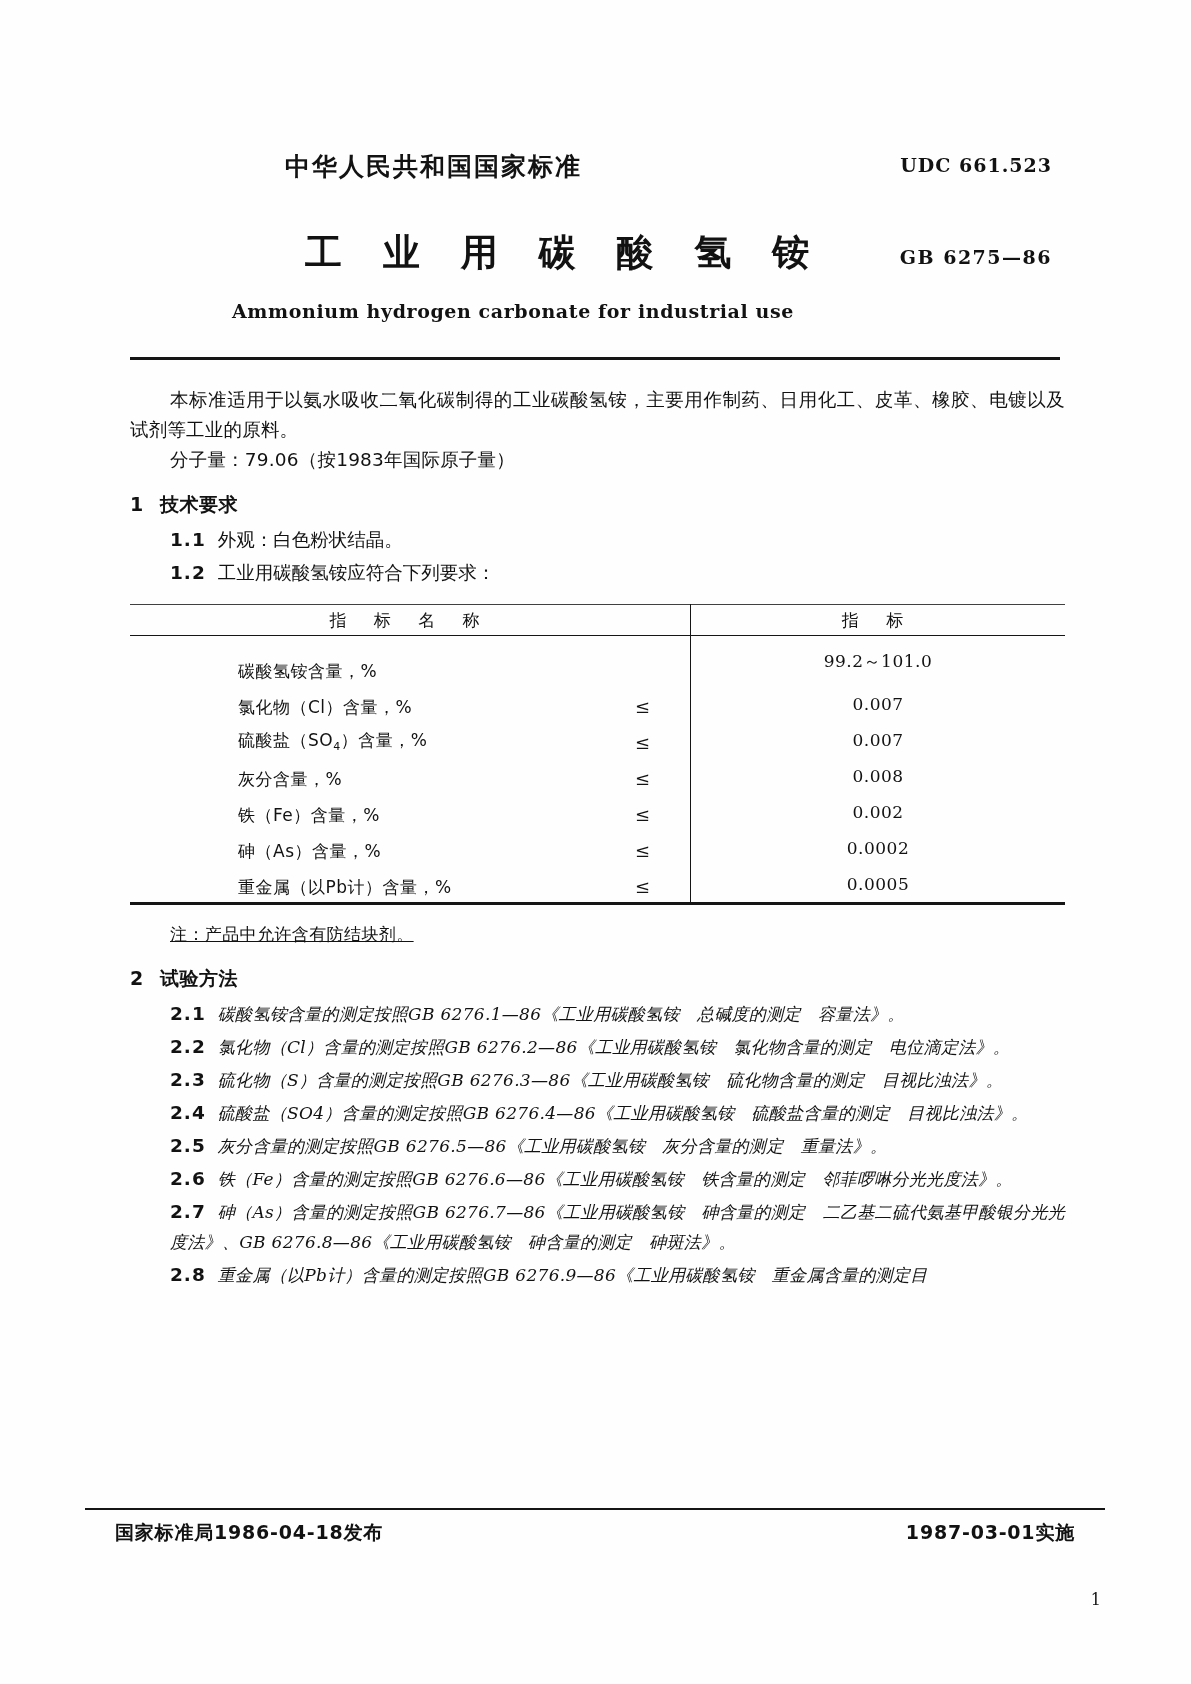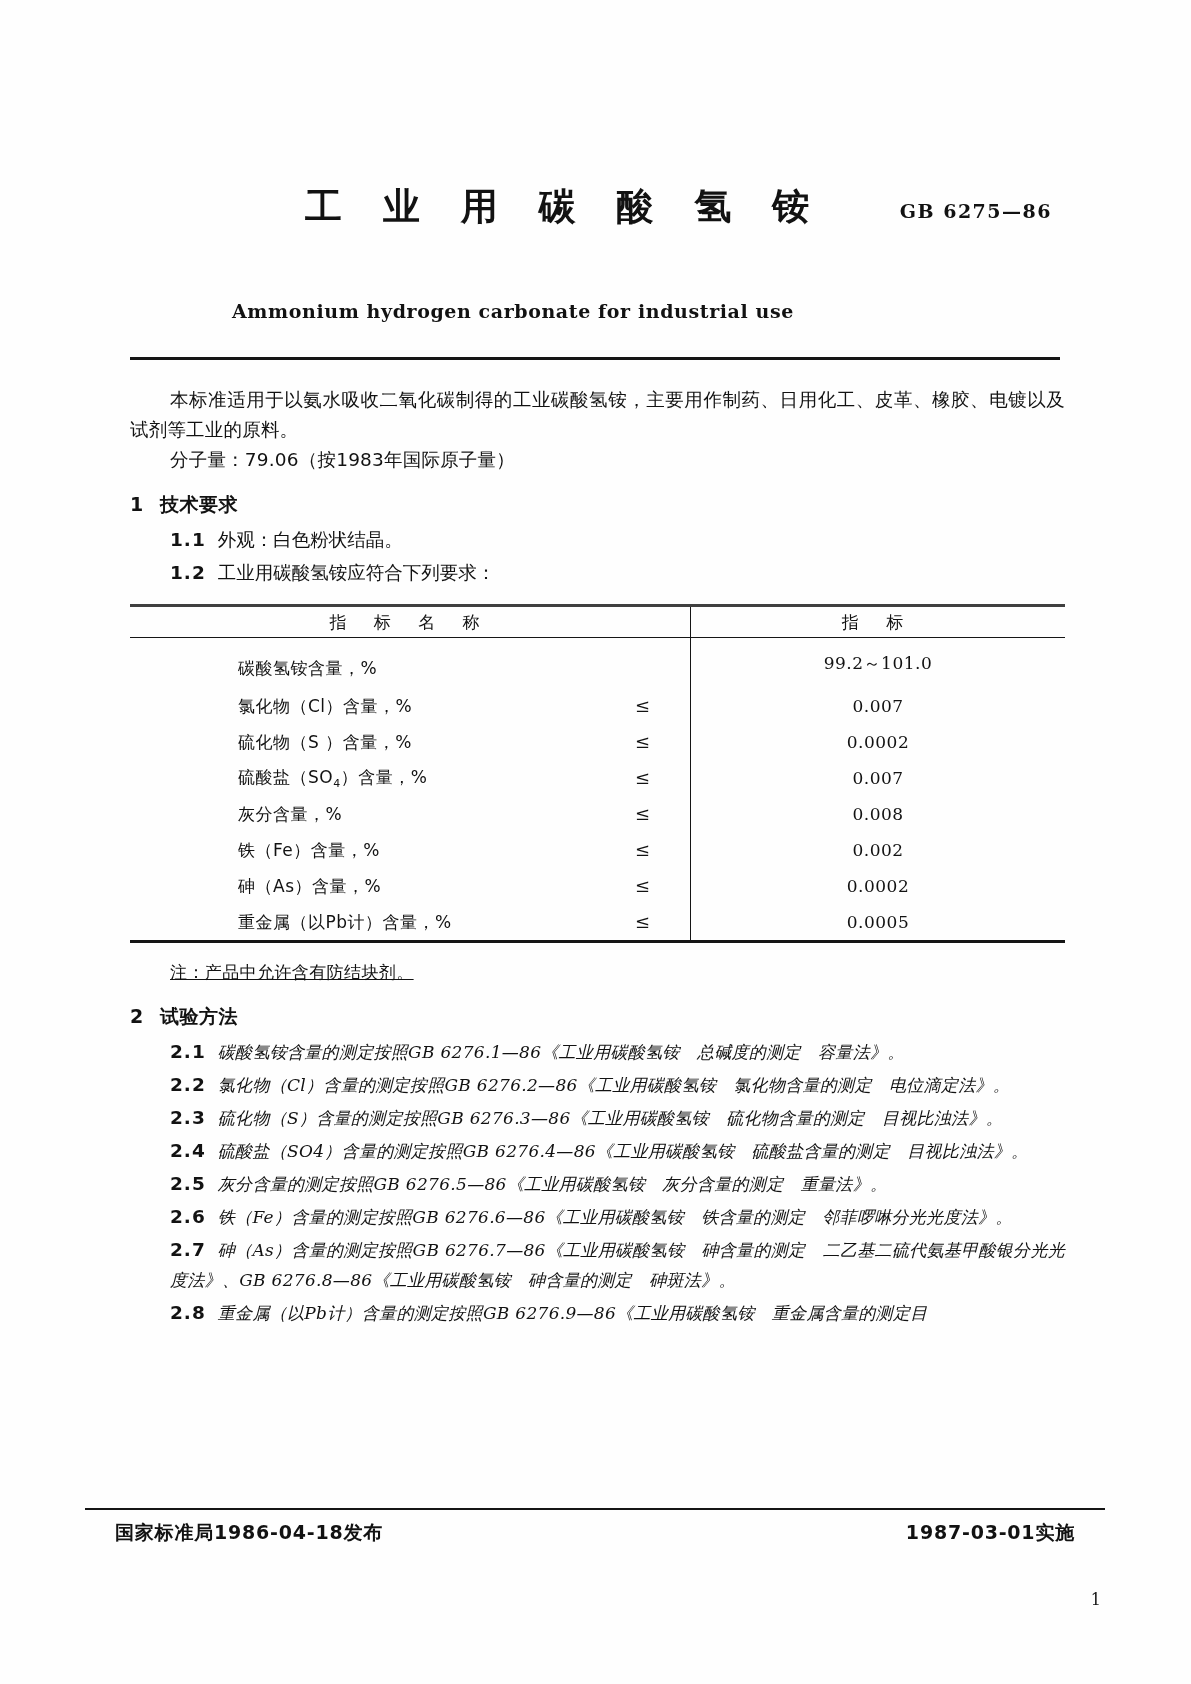--- a/index.html
+++ b/index.html
@@ -149,21 +149,21 @@
     font-weight: bold;
     letter-spacing: 1px;
     margin-right: 12px;
   }
 
   
   .spec-table {
     margin: 16px 0 0 0;
     width: 935px;
     border-collapse: collapse;
-    border-top: 3px solid #404040;
+    border-top: 1px solid #404040;
     border-bottom: 3px solid #151515;
     font-size: 17px;
   }
   .spec-table th,
   .spec-table td {
     padding: 0;
     vertical-align: middle;
   }
   .th-name {
     text-align: center;
@@ -188,21 +188,21 @@
   .row-val {
     text-align: center;
     font-family: "DejaVu Serif", "Liberation Serif", serif;
     font-size: 17px;
     letter-spacing: 0.5px;
     padding: 0;
     margin-left: 16px;
   }
   .name-inner {
     display: flex;
-    align-items: center;
+    align-items: flex-end;
     padding: 0 28px 0 108px;
     height: 36px;
   }
   .name-text { flex: 0 0 auto; white-space: nowrap; letter-spacing: 0.5px; }
   .name-op {
     margin-left: auto;
     font-family: "DejaVu Serif", "Liberation Serif", serif;
     font-size: 18px;
     padding-right: 12px;
   }
@@ -271,20 +271,24 @@
     font-size: 16px;
     font-family: "DejaVu Serif", "Liberation Serif", serif;
   }
 </style>
 </head>
 <body>
 
 <div class="page">
 
   <div class="header">
+    <div class="hdr-row1">
+      <div class="nation-title">中华人民共和国国家标准</div>
+      <div class="udc">UDC 661.523</div>
+    </div>
     <div class="hdr-row2">
       <div class="main-title">工 业 用 碳 酸 氢 铵</div>
       <div class="gbno">GB 6275—86</div>
     </div>
     <div class="en-title">Ammonium hydrogen carbonate for industrial use</div>
   </div>
 
   <div class="rule-top"></div>
 
   <div class="content">
@@ -325,29 +329,20 @@
           <td class="row-val">99.2～101.0</td>
         </tr>
         <tr>
           <td class="row-name">
             <div class="name-inner">
               <span class="name-text">氯化物（Cl）含量，%</span>
               <span class="name-op">≤</span>
             </div>
           </td>
           <td class="row-val">0.007</td>
-        </tr>
-        <tr>
-          <td class="row-name">
-            <div class="name-inner">
-              <span class="name-text">硫化物（S ）含量，%</span>
-              <span class="name-op">≤</span>
-            </div>
-          </td>
-          <td class="row-val">0.0002</td>
         </tr>
         <tr>
           <td class="row-name">
             <div class="name-inner">
               <span class="name-text chem"><span>硫酸盐（SO</span><sub>4</sub><span>）含量，%</span></span>
               <span class="name-op">≤</span>
             </div>
           </td>
           <td class="row-val">0.007</td>
         </tr>

